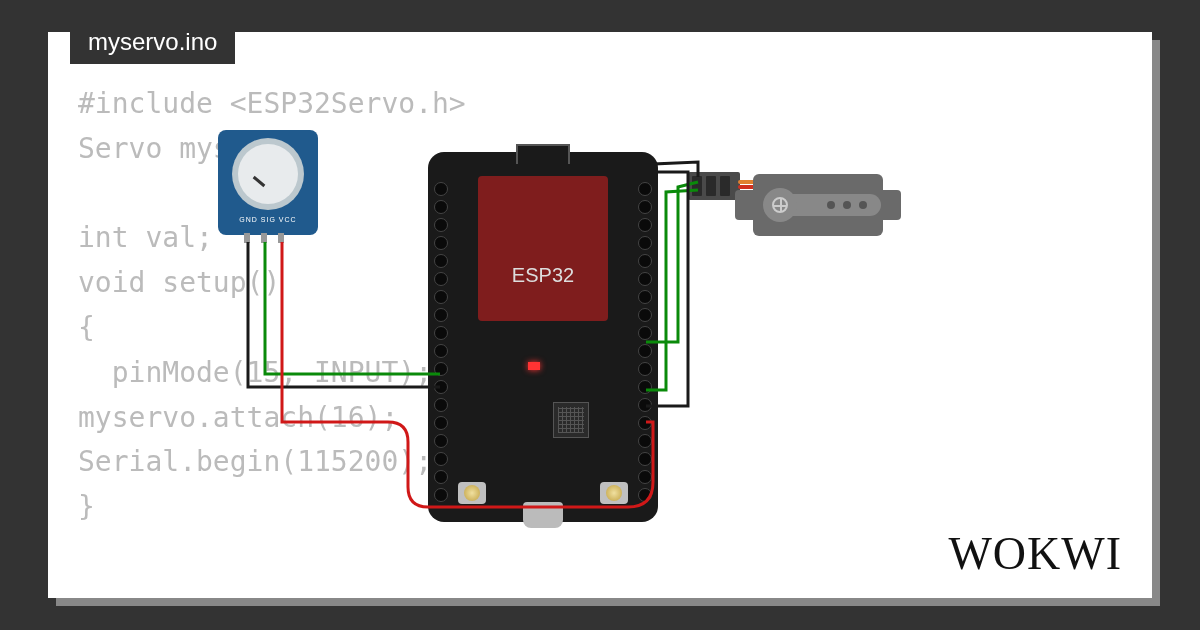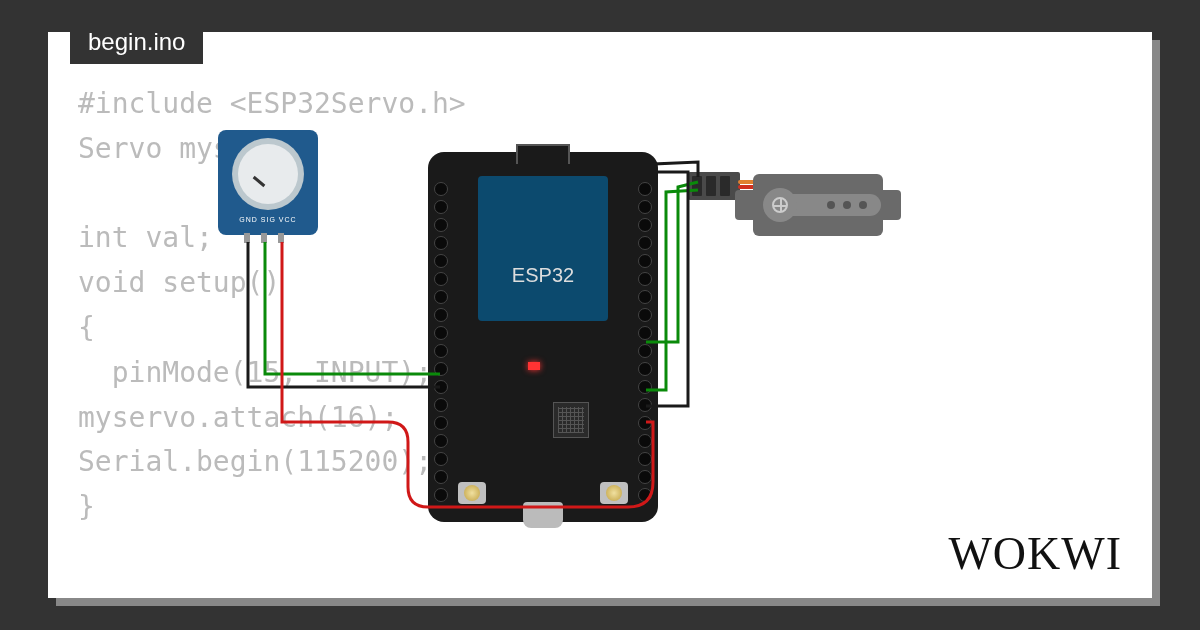--- a/index.html
+++ b/index.html
@@ -127,21 +127,21 @@
     height: 370px;
     background: #1a1a1a;
     border-radius: 16px;
   }
   .esp32-shield {
     position: absolute;
     top: 24px;
     left: 50px;
     width: 130px;
     height: 145px;
-    background: #0c4a6e;
+    background: #7f1d1d;
     border-radius: 4px;
   }
   .esp32-antenna {
     position: absolute;
     top: -8px;
     left: 88px;
     width: 54px;
     height: 20px;
     background: #1a1a1a;
     border: 2px solid #555;
@@ -442,14 +442,14 @@
 
       <path d="M 598 374 L 640 374 L 640 140 L 606 140 L 606 132 L 650 130 L 650 145" stroke="#1a1a1a" stroke-width="3" fill="none"></path>
     </svg>
 
   </div>
 
   <div class="logo">WOKWI</div>
 </div>
 
 <div class="tab">
-  <span>begin.ino</span>
+  <span>myservo.ino</span>
 </div>
 
 </body></html>

